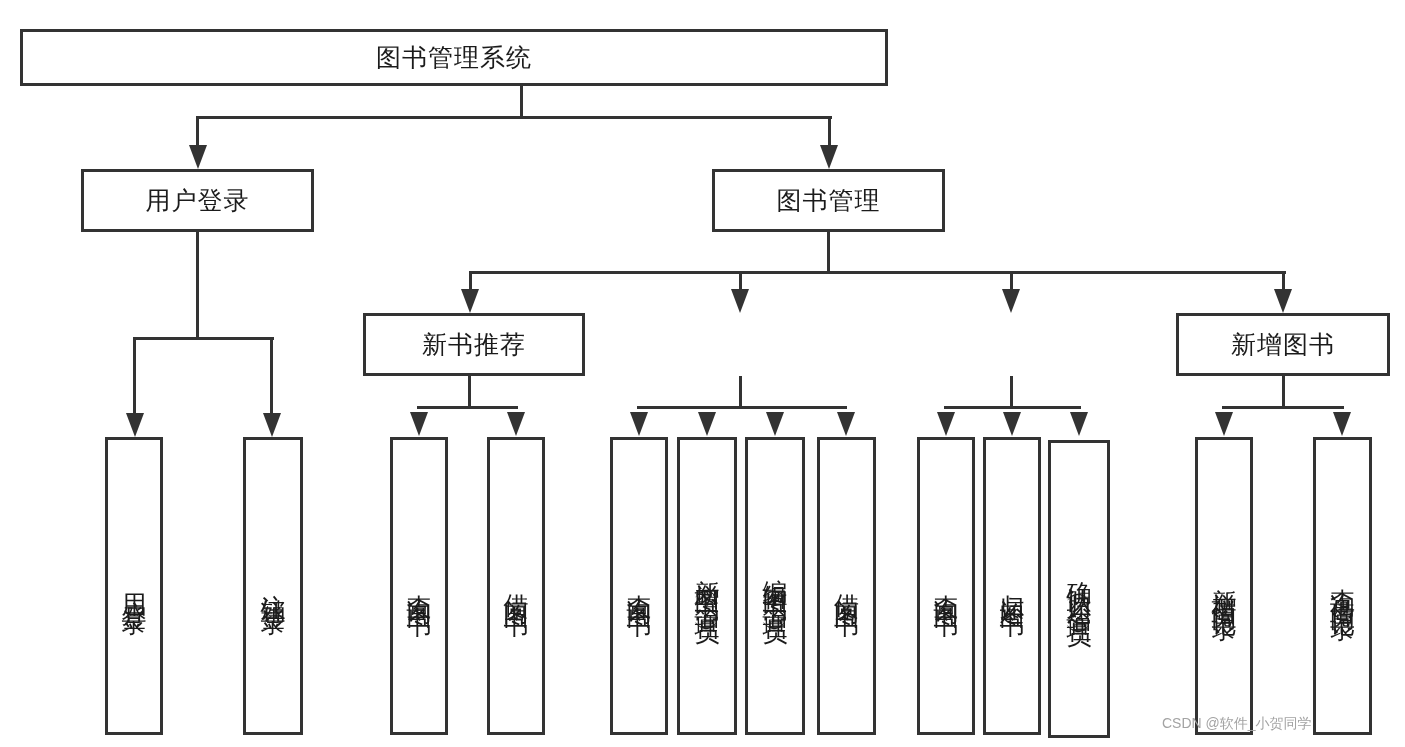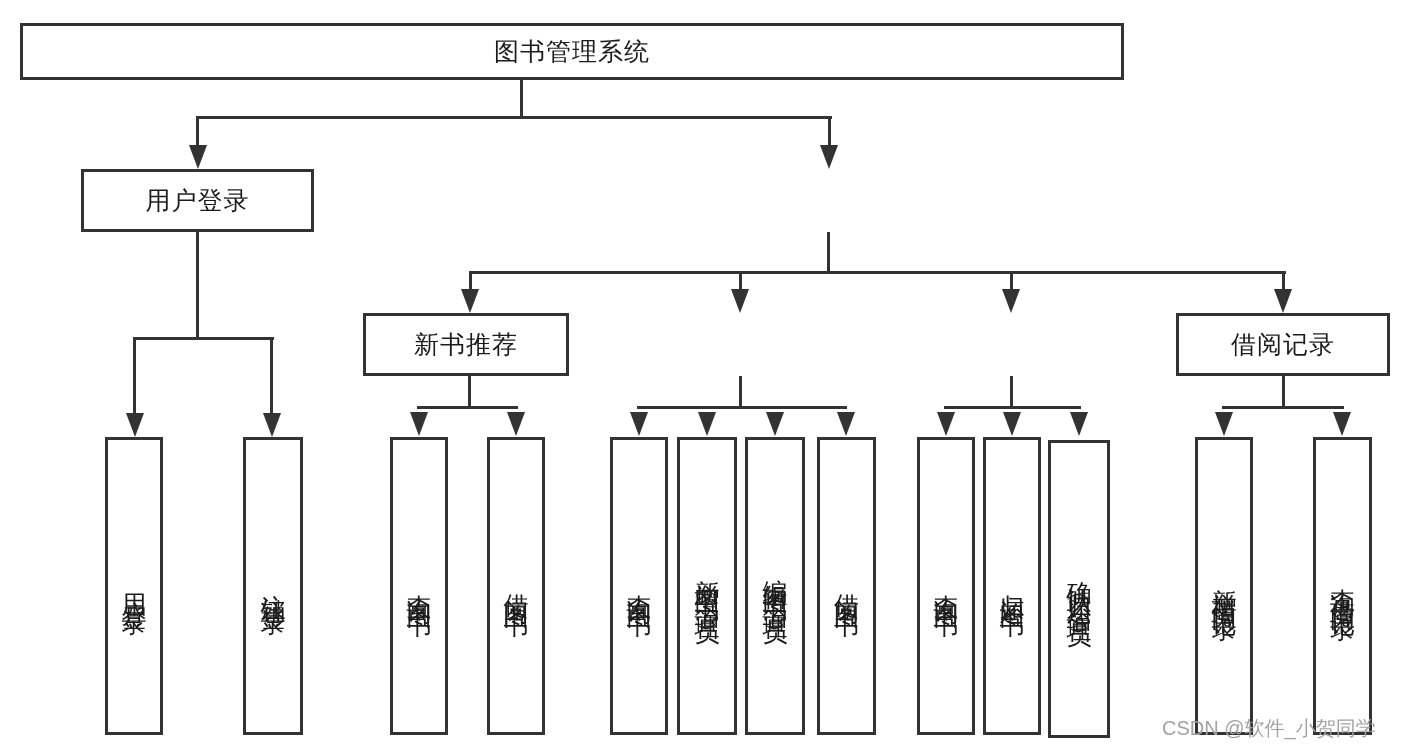--- a/index.html
+++ b/index.html
@@ -42,69 +42,72 @@
   .arrow{
     position:absolute;width:0;height:0;
     border-left:9px solid transparent;
     border-right:9px solid transparent;
     border-top:24px solid #333333;
     z-index:1;
   }
   .watermark{
     position:absolute;
     left:1162px;top:715px;
-    font-size:20px;
+    font-size:14px;
     color:#a3a3a3;
     white-space:nowrap;
     z-index:5;
   }
 </style>
 </head>
 <body>
 
 <div id="canvas">
 
-  <div class="box" style="left:20px;top:23px;width:1104px;height:57px;">
+  <div class="box" style="left:20px;top:29px;width:868px;height:57px;">
     <span>图书管理系统</span>
   </div>
 
   <div class="line" style="left:520px;top:70px;width:3px;height:49px;"></div>
   <div class="line" style="left:196px;top:116px;width:636px;height:3px;"></div>
   <div class="line" style="left:196px;top:119px;width:3px;height:30px;"></div>
   <div class="line" style="left:828px;top:119px;width:3px;height:30px;"></div>
   <div class="arrow" style="left:189px;top:145px;"></div>
   <div class="arrow" style="left:820px;top:145px;"></div>
 
   <div class="box" style="left:81px;top:169px;width:233px;height:63px;">
     <span>用户登录</span>
+  </div>
+  <div class="box" style="left:712px;top:169px;width:233px;height:63px;">
+    <span>图书管理</span>
   </div>
 
   <div class="line" style="left:196px;top:232px;width:3px;height:108px;"></div>
   <div class="line" style="left:133px;top:337px;width:141px;height:3px;"></div>
   <div class="line" style="left:133px;top:340px;width:3px;height:76px;"></div>
   <div class="line" style="left:270px;top:340px;width:3px;height:76px;"></div>
   <div class="arrow" style="left:126px;top:413px;"></div>
   <div class="arrow" style="left:263px;top:413px;"></div>
 
   <div class="line" style="left:827px;top:232px;width:3px;height:42px;"></div>
   <div class="line" style="left:469px;top:271px;width:817px;height:3px;"></div>
   <div class="line" style="left:469px;top:274px;width:3px;height:16px;"></div>
   <div class="line" style="left:739px;top:274px;width:3px;height:16px;"></div>
   <div class="line" style="left:1010px;top:274px;width:3px;height:16px;"></div>
   <div class="line" style="left:1282px;top:274px;width:3px;height:16px;"></div>
   <div class="arrow" style="left:461px;top:289px;"></div>
   <div class="arrow" style="left:731px;top:289px;"></div>
   <div class="arrow" style="left:1002px;top:289px;"></div>
   <div class="arrow" style="left:1274px;top:289px;"></div>
 
-  <div class="box" style="left:363px;top:313px;width:206px;height:63px;">
+  <div class="box" style="left:363px;top:313px;width:222px;height:63px;">
     <span>新书推荐</span>
   </div>
   <div class="box" style="left:1176px;top:313px;width:214px;height:63px;">
-    <span>借阅记录</span>
+    <span>新增图书</span>
   </div>
 
   <div class="line" style="left:468px;top:376px;width:3px;height:33px;"></div>
   <div class="line" style="left:417px;top:406px;width:101px;height:3px;"></div>
   <div class="arrow" style="left:410px;top:412px;"></div>
   <div class="arrow" style="left:507px;top:412px;"></div>
 
   <div class="line" style="left:739px;top:376px;width:3px;height:33px;"></div>
   <div class="line" style="left:637px;top:406px;width:210px;height:3px;"></div>
   <div class="arrow" style="left:630px;top:412px;"></div>

